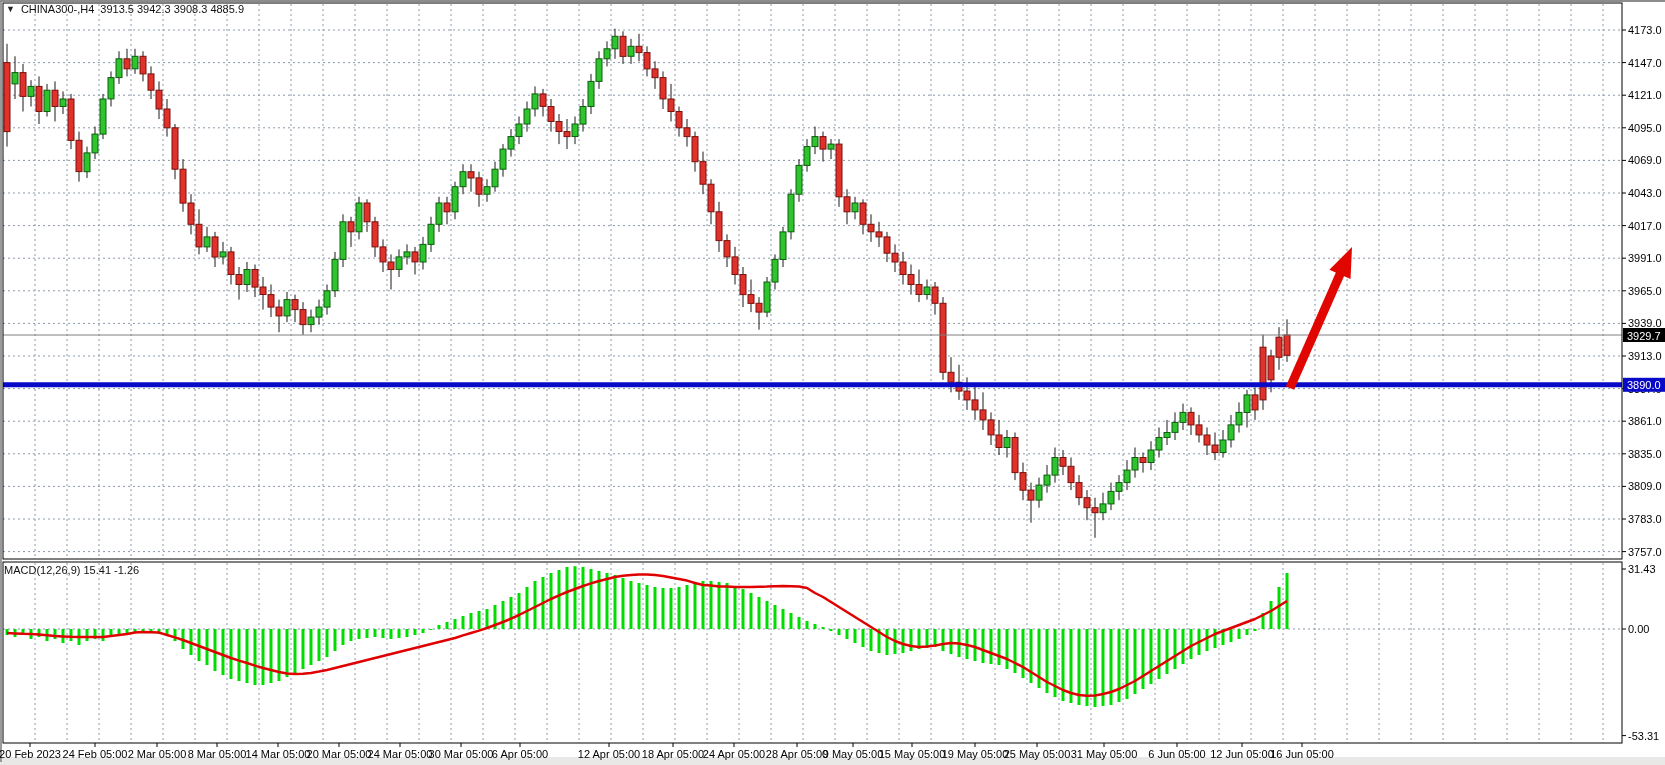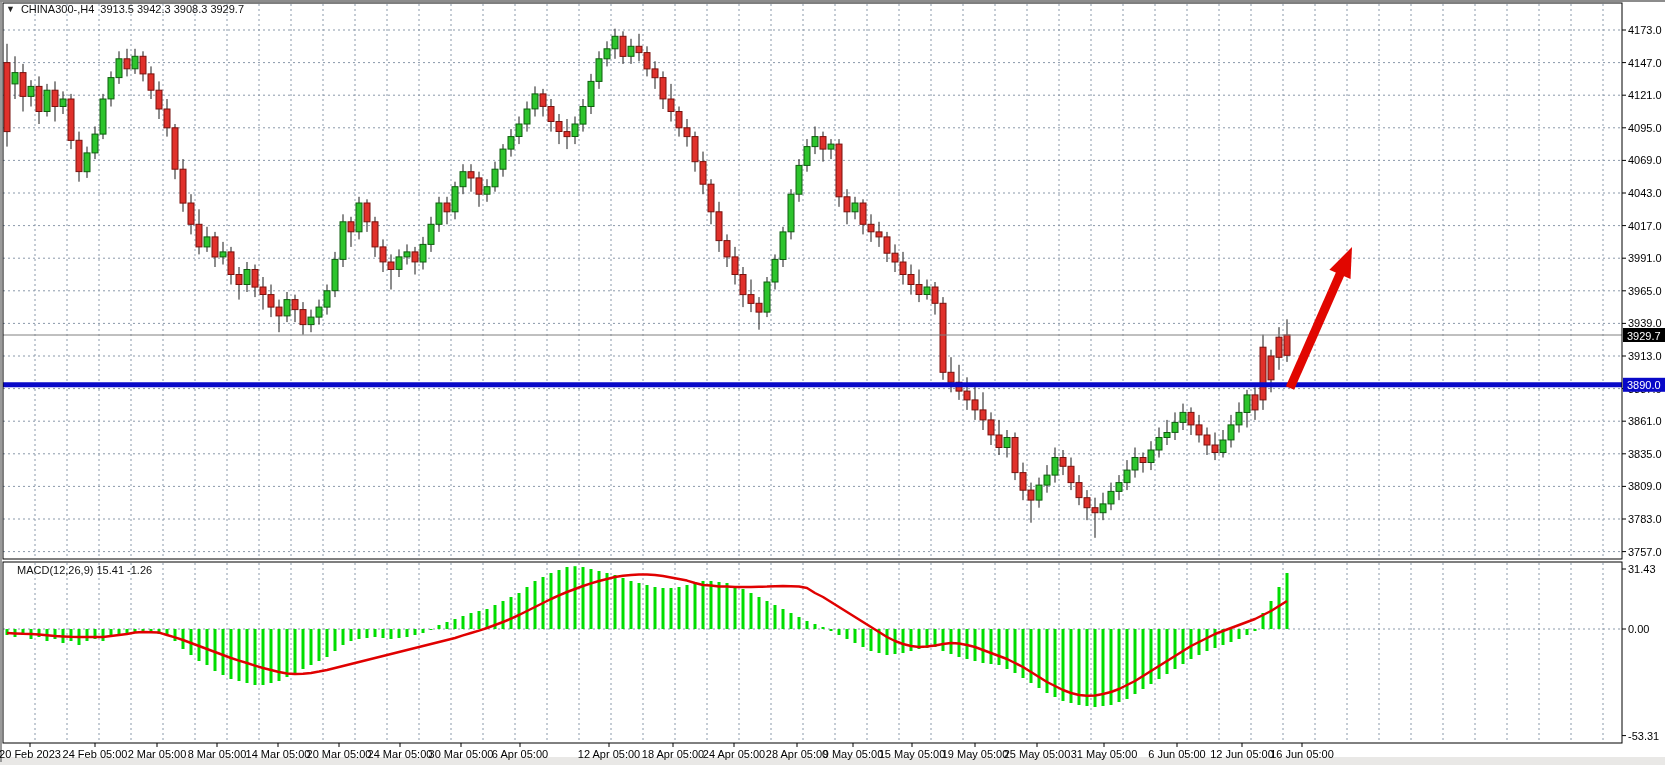--- a/index.html
+++ b/index.html
@@ -2,21 +2,21 @@
 <html><head>
 <meta charset="utf-8">
 <style>
   html,body{margin:0;padding:0;background:#ffffff;}
   #stage{position:relative;width:1665px;height:765px;background:#ffffff;overflow:hidden;
          font-family:"Liberation Sans", sans-serif;}
   #chart-svg{position:absolute;left:0;top:0;}
   .overlay{position:absolute;font-size:11px;color:#111;white-space:pre;}
   #title-bar{left:6px;top:3px;display:flex;align-items:center;gap:6px;z-index:5;}
   #title-bar .tri{font-size:9px;color:#222;cursor:pointer;}
-  #macd-label{left:17px;top:564px;z-index:5;}
+  #macd-label{left:4px;top:564px;z-index:5;}
 </style>
 </head>
 <body>
 
 <div id="stage">
   <svg id="chart-svg" width="1665" height="765" viewBox="0 0 1665 765">
       <rect x="0" y="0" width="1665" height="765" fill="#ffffff"></rect>
       <rect x="0" y="0" width="1665" height="2" fill="#8c8c8c"></rect>
       <rect x="0" y="757" width="1665" height="8" fill="#e9e8e6"></rect>
       <rect x="0" y="2" width="2" height="760" fill="#9a9a9a"></rect>
@@ -1054,17 +1054,17 @@
         <line x1="1242" y1="743" x2="1242" y2="747" stroke="#000"></line>
         <text x="1242" y="758" text-anchor="middle">12 Jun 05:00</text>
         <line x1="1302" y1="743" x2="1302" y2="747" stroke="#000"></line>
         <text x="1302" y="758" text-anchor="middle">16 Jun 05:00</text>
       </g>
     </svg>
 
   <div id="title-bar" class="overlay">
     <span class="tri">▼</span>
     <span>CHINA300-,H4</span>
-    <span>3913.5 3942.3 3908.3 3929.7</span>
+    <span>3913.5 3942.3 3908.3 4885.9</span>
   </div>
 
   <div id="macd-label" class="overlay">MACD(12,26,9) 15.41 -1.26</div>
 </div>
 
 </body></html>

